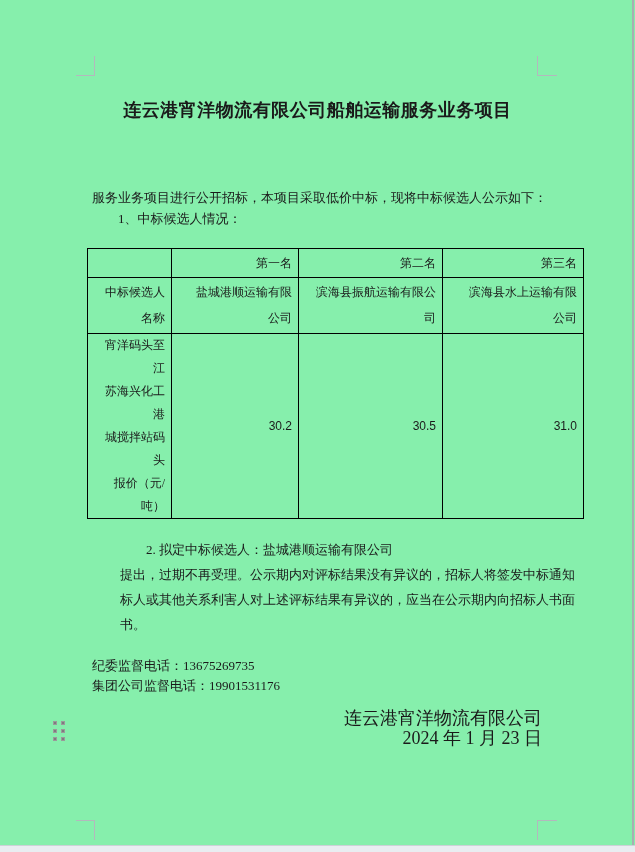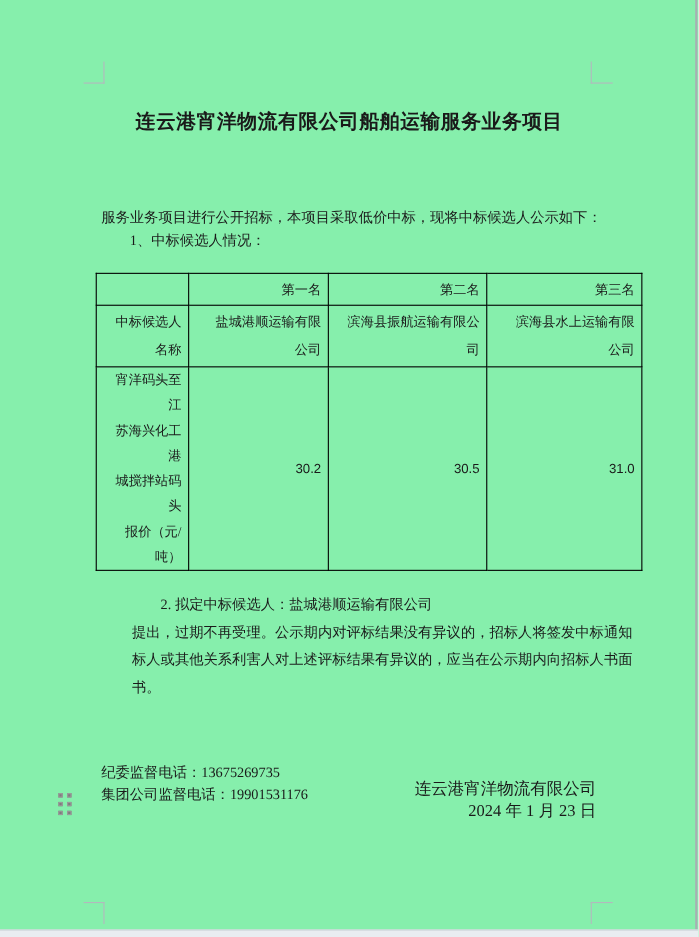--- a/index.html
+++ b/index.html
@@ -34,24 +34,24 @@
   tr.r-head{height:29px;} tr.r-name{height:56px;} tr.r-p1{height:92px;} tr.r-p2{height:103px;}
   td.pre{white-space:pre-line;}
   tr.r-name td{line-height:26px;font-family:Liberation Mono, monospace;}
   td.rowlabel{text-align:left;font-size:12px;}
   tr.r-p1 td.rowlabel{line-height:23px;}
   tr.r-p2 td.rowlabel{line-height:20.5px;}
   td.val{font-family:Liberation Sans, sans-serif;font-size:12px;}
   
   .body2{position:absolute;left:92px;top:537px;width:470px;font-size:13px;line-height:25px;margin-left:28px;}
   
-  .contacts{position:absolute;left:92px;top:656px;font-size:13px;line-height:20px;margin-top:36px;}
+  .contacts{position:absolute;left:92px;top:656px;font-size:13px;line-height:20px;}
   
   .footer{position:absolute;left:302px;top:709px;width:240px;text-align:right;
-          font-size:15px;line-height:19.5px;}
+          font-size:18px;line-height:19.5px;}
   
   .handle{position:absolute;left:53px;top:721px;display:grid;
           grid-template-columns:4px 4px;grid-auto-rows:4px;column-gap:4px;row-gap:4px;}
   .handle span{background:#7d7d7d;box-shadow:inset 0 0 0 1px #9a9a9a;}
 </style>
 </head>
 <body>
 
 <div class="page">
 

